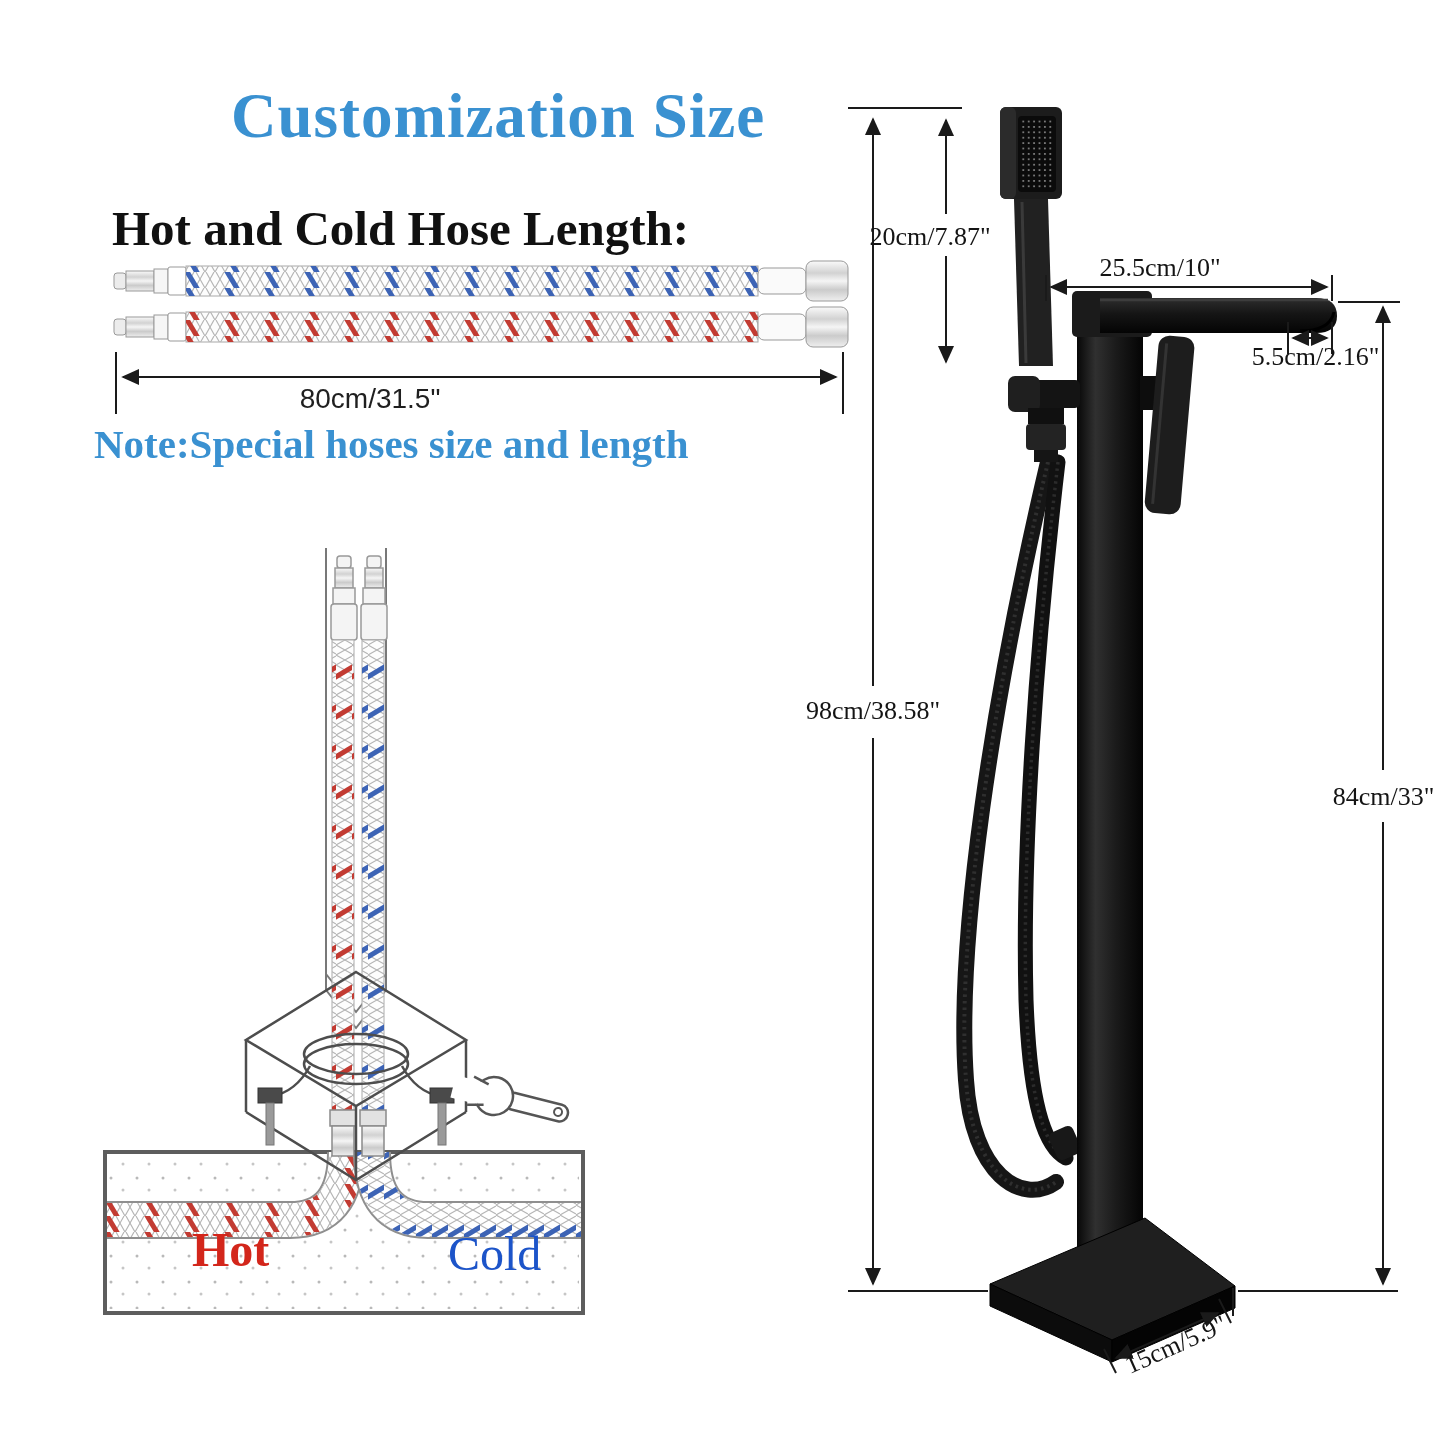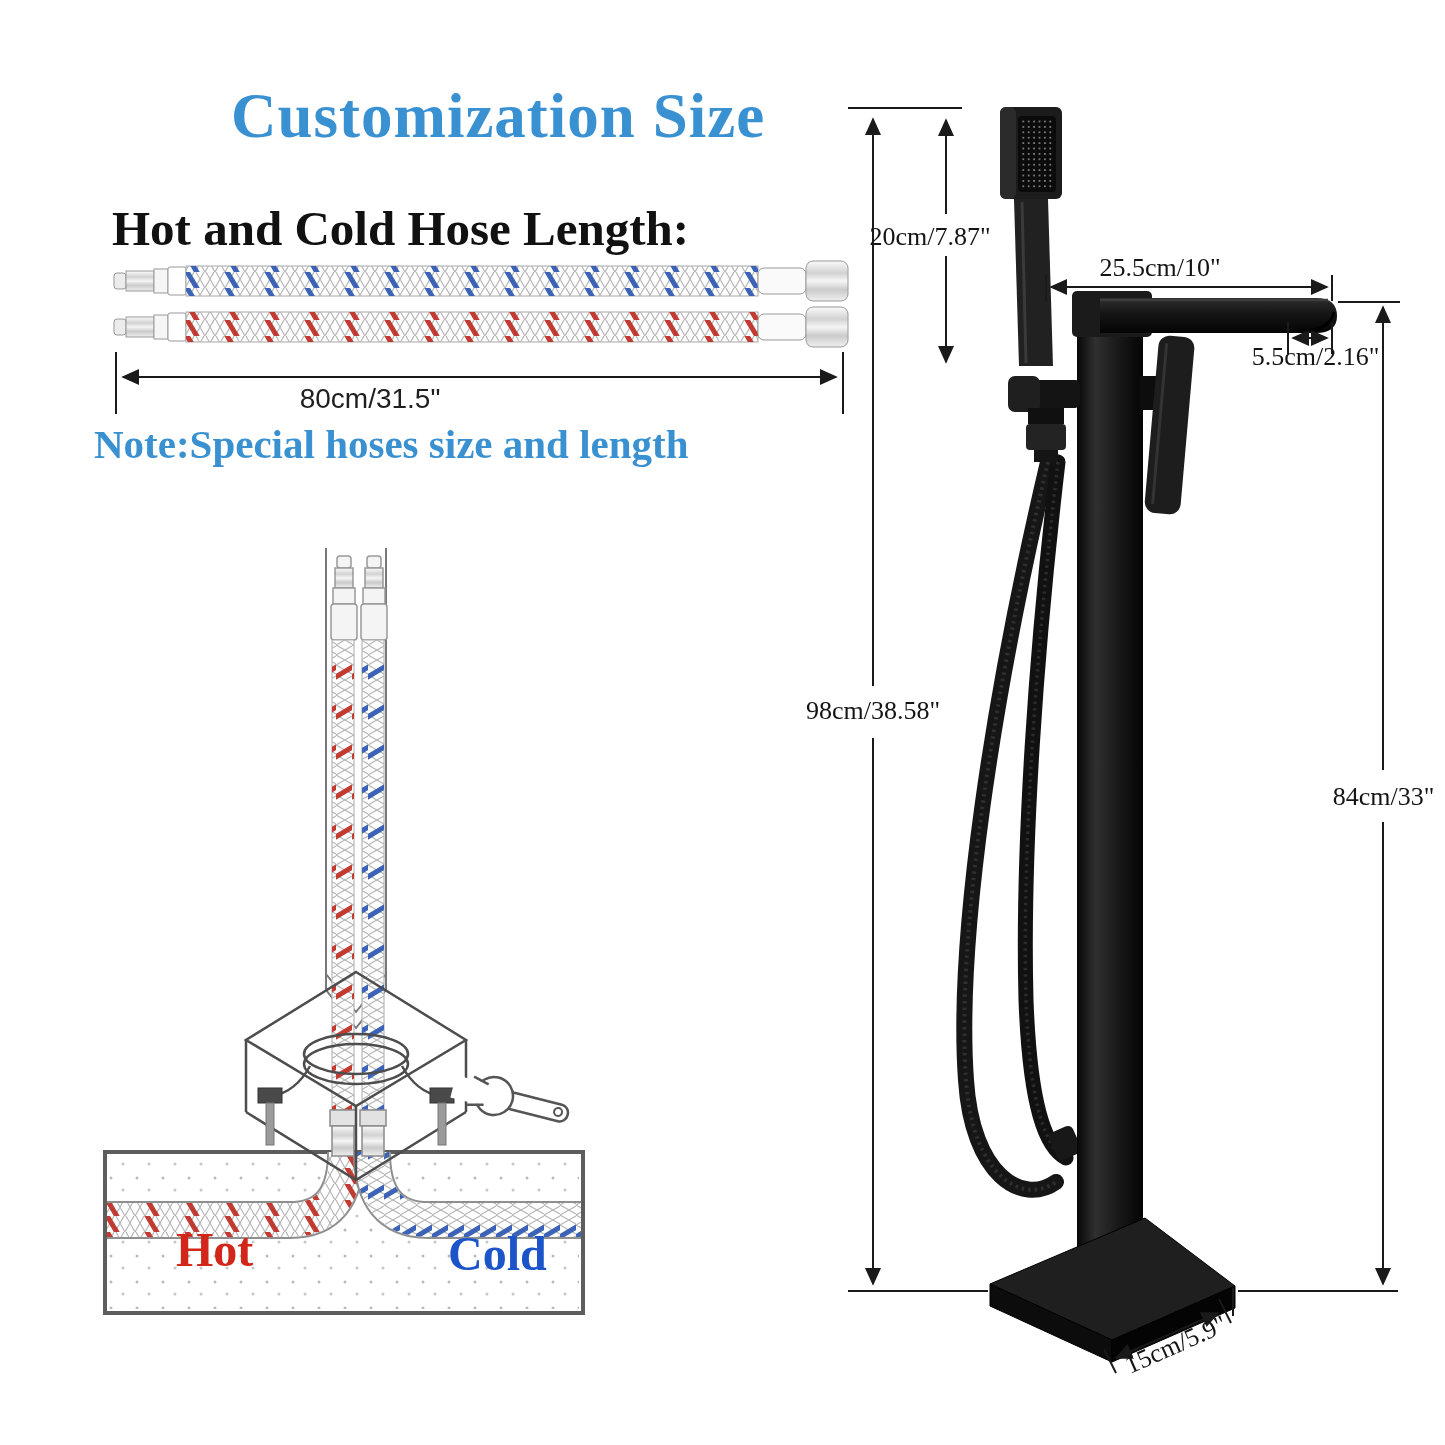--- a/index.html
+++ b/index.html
@@ -13,22 +13,22 @@
   #note{left:94px;top:408px;font-size:41px;font-weight:bold;color:#3a91d1;line-height:49px;margin-top:12px;}
   .dim{position:absolute;font-size:26px;color:#141414;text-align:center;}
   #lbl-80{left:280px;top:383px;width:180px;font-family:"Liberation Sans",sans-serif;
           font-size:28px;color:#1f1f1f;}
   #lbl-20{left:855px;top:222px;width:150px;}
   #lbl-255{left:1080px;top:253px;width:160px;}
   #lbl-55{left:1238px;top:342px;width:155px;}
   #lbl-98{left:793px;top:696px;width:160px;}
   #lbl-84{left:1316px;top:782px;width:135px;}
   #lbl-15{left:1106px;top:1330px;width:140px;transform:rotate(-24deg);}
-  #lbl-hot{left:176px;top:1222px;font-size:48px;font-weight:bold;color:#d3261b;}
-  #lbl-cold{left:448px;top:1226px;font-size:48px;font-weight:bold;color:#1c54c9;}
+  #lbl-hot{left:192px;top:1222px;font-size:48px;font-weight:bold;color:#d3261b;}
+  #lbl-cold{left:448px;top:1226px;font-size:48px;font-weight:normal;color:#1c54c9;}
 </style>
 </head>
 <body>
 
 <div class="stage">
 
   <svg class="art" width="1445" height="1445" viewBox="0 0 1445 1445">
     <defs>
       <marker id="ah" viewBox="0 0 10 10" refX="9" refY="5" markerWidth="9" markerHeight="9" orient="auto-start-reverse">
         <path d="M0,0.5 L10,5 L0,9.5 Z" fill="#1a1a1a"></path>

